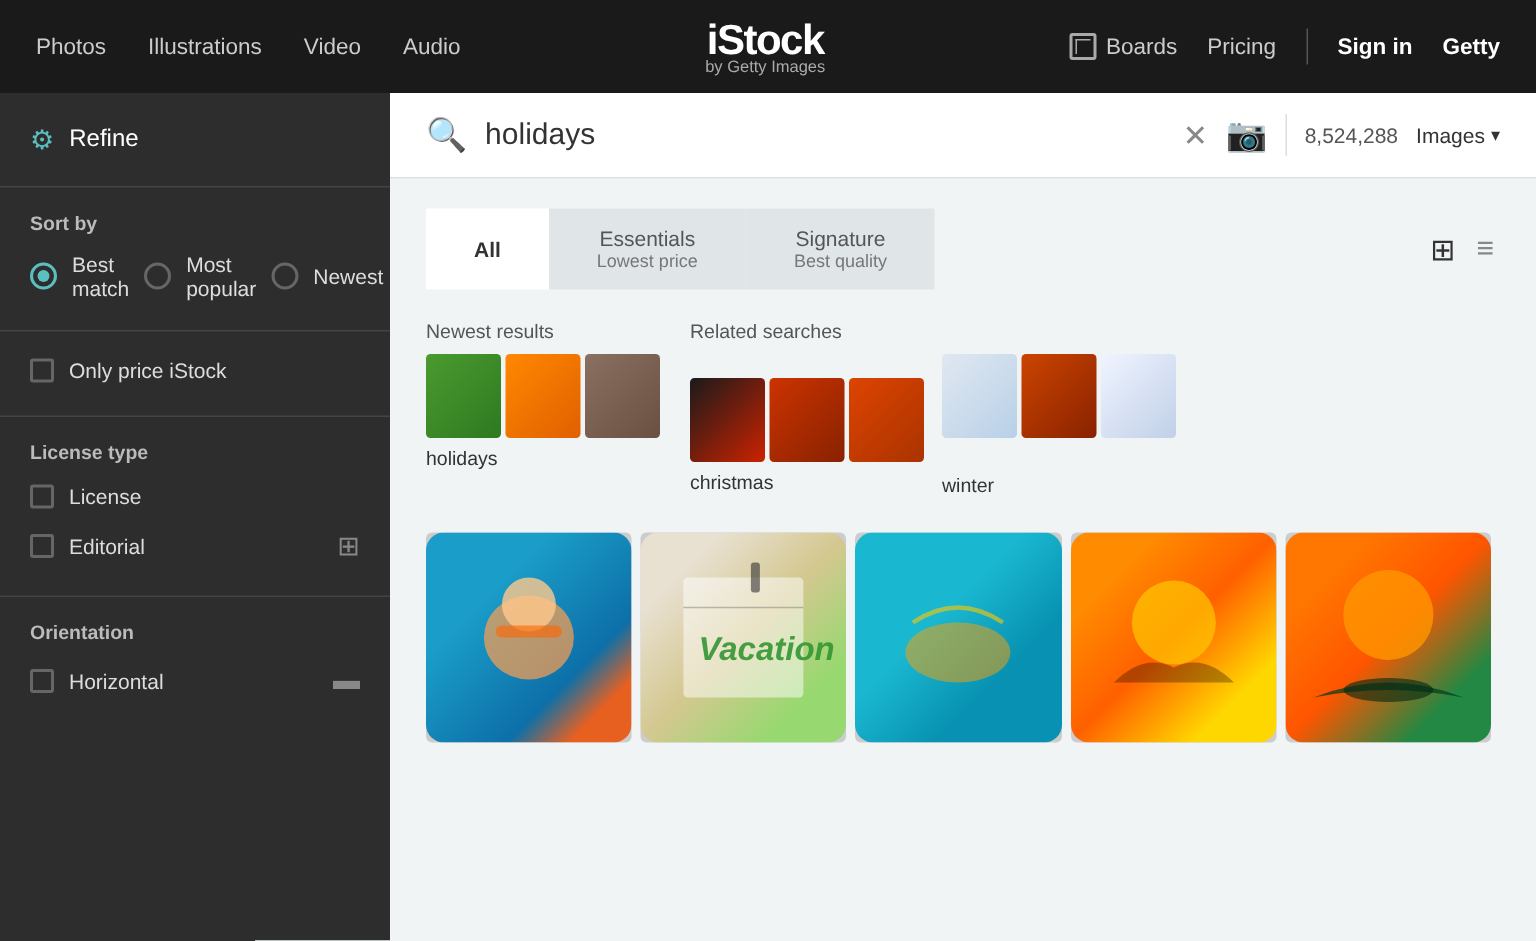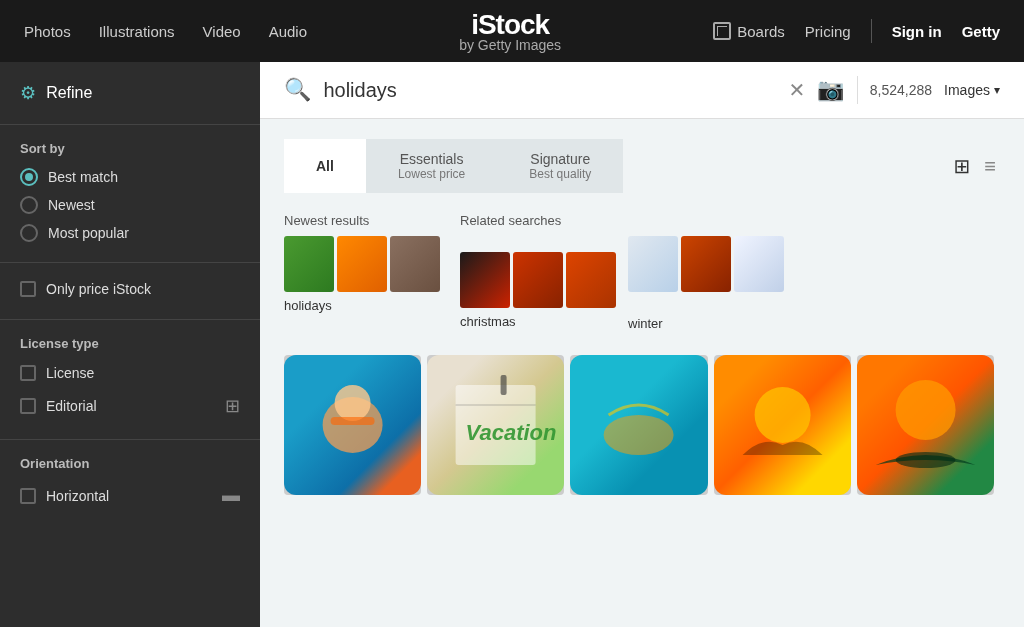--- a/index.html
+++ b/index.html
@@ -11,21 +11,21 @@
       display: flex;
       align-items: center;
       padding: 0 24px;
       height: 62px;
       gap: 28px;
     }
     .topnav-left { display: flex; align-items: center; gap: 28px; }
     .topnav-left a { color: #ccc; text-decoration: none; font-size: 15px; }
     .topnav-center { flex: 1; display: flex; justify-content: center; }
     .logo-text { color: #fff; font-size: 28px; font-weight: 700; letter-spacing: -1px; }
-    .logo-sub { color: #aaa; font-size: 14px; display: block; text-align: left; margin-top: -4px; }
+    .logo-sub { color: #aaa; font-size: 11px; display: block; text-align: left; margin-top: -4px; }
     .topnav-right { display: flex; align-items: center; gap: 20px; }
     .topnav-right a { color: #ccc; text-decoration: none; font-size: 15px; }
     .boards-link { display: flex; align-items: center; gap: 6px; }
     .boards-icon { width: 18px; height: 18px; border: 2px solid #aaa; border-radius: 2px; display: inline-block; position: relative; }
     .boards-icon::before { content: ''; position: absolute; top: 2px; left: 2px; right: 2px; bottom: 2px; border-top: 1px solid #aaa; border-left: 1px solid #aaa; }
     .topnav-divider { width: 1px; height: 24px; background: #555; }
     .signin-btn { color: #fff !important; font-weight: 600; }
     .join-btn { color: #fff !important; font-weight: 600; }
 
     
@@ -43,21 +43,21 @@
     .refine-btn {
       display: flex; align-items: center; gap: 10px;
       padding: 0 20px 20px;
       cursor: pointer;
     }
     .refine-icon { color: #5bbfbf; font-size: 18px; }
     .refine-label { font-size: 16px; font-weight: 500; color: #ffffff; }
     .sidebar-divider { height: 1px; background: #444; margin: 0 0 16px; }
     .sidebar-section { padding: 0 20px 20px; }
     .sidebar-section-title { font-size: 13px; color: #bbb; font-weight: 600; margin-bottom: 12px; }
-    .radio-group { display: flex; flex-direction: column; gap: 10px; }
+    .radio-group { display: flex; gap: 10px; }
     .radio-item { display: flex; align-items: center; gap: 10px; cursor: pointer; }
     .radio-circle {
       width: 18px; height: 18px; border-radius: 50%;
       border: 2px solid #666; flex-shrink: 0;
       display: flex; align-items: center; justify-content: center;
     }
     .radio-circle.active { border-color: #5bbfbf; }
     .radio-circle.active::after { content: ''; width: 8px; height: 8px; border-radius: 50%; background: #5bbfbf; }
     .radio-label { font-size: 14px; color: #ddd; }
     .checkbox-item { display: flex; align-items: center; gap: 10px; cursor: pointer; padding: 2px 0; }
@@ -191,25 +191,25 @@
 
     <div class="sidebar-section">
       <div class="sidebar-section-title">Sort by</div>
       <div class="radio-group">
         <div class="radio-item">
           <div class="radio-circle active"></div>
           <span class="radio-label">Best match</span>
         </div>
         <div class="radio-item">
           <div class="radio-circle"></div>
-          <span class="radio-label">Newest</span>
+          <span class="radio-label">Most popular</span>
         </div>
         <div class="radio-item">
           <div class="radio-circle"></div>
-          <span class="radio-label">Most popular</span>
+          <span class="radio-label">Newest</span>
         </div>
       </div>
     </div>
 
     <div class="sidebar-divider"></div>
 
     <div class="sidebar-section">
       <div class="checkbox-item">
         <div class="checkbox-box"></div>
         <span class="checkbox-label">Only price iStock</span>

